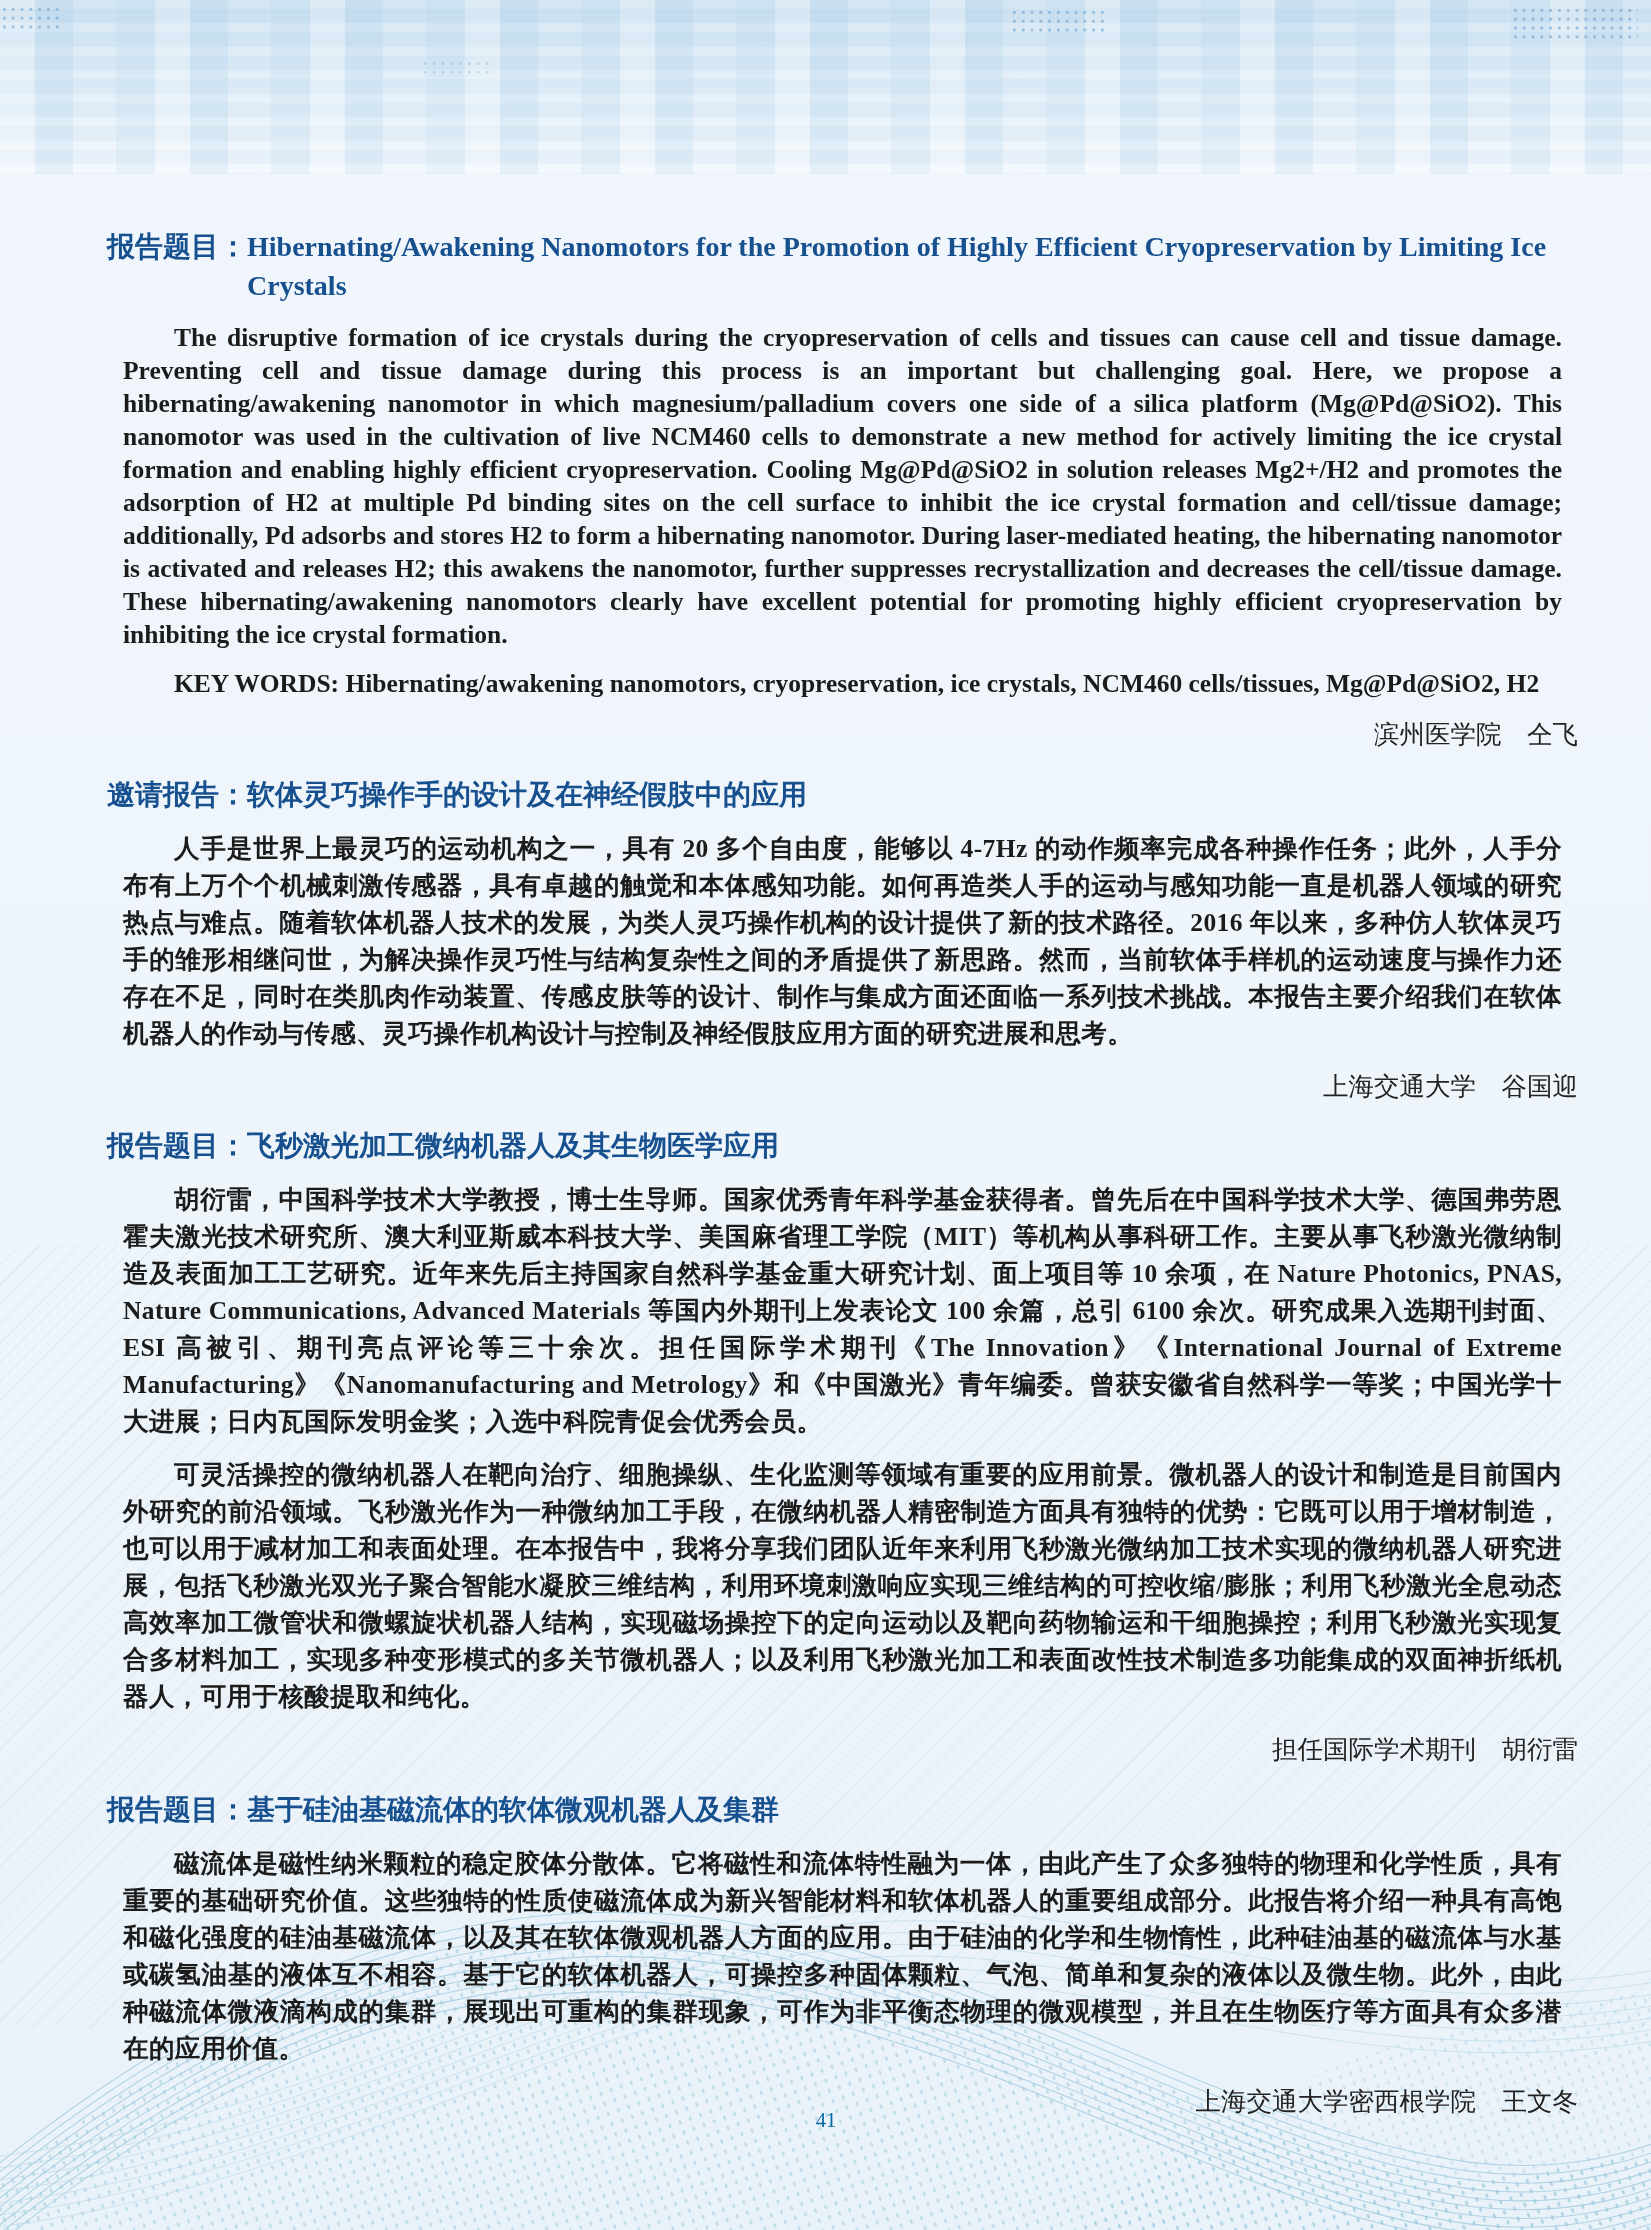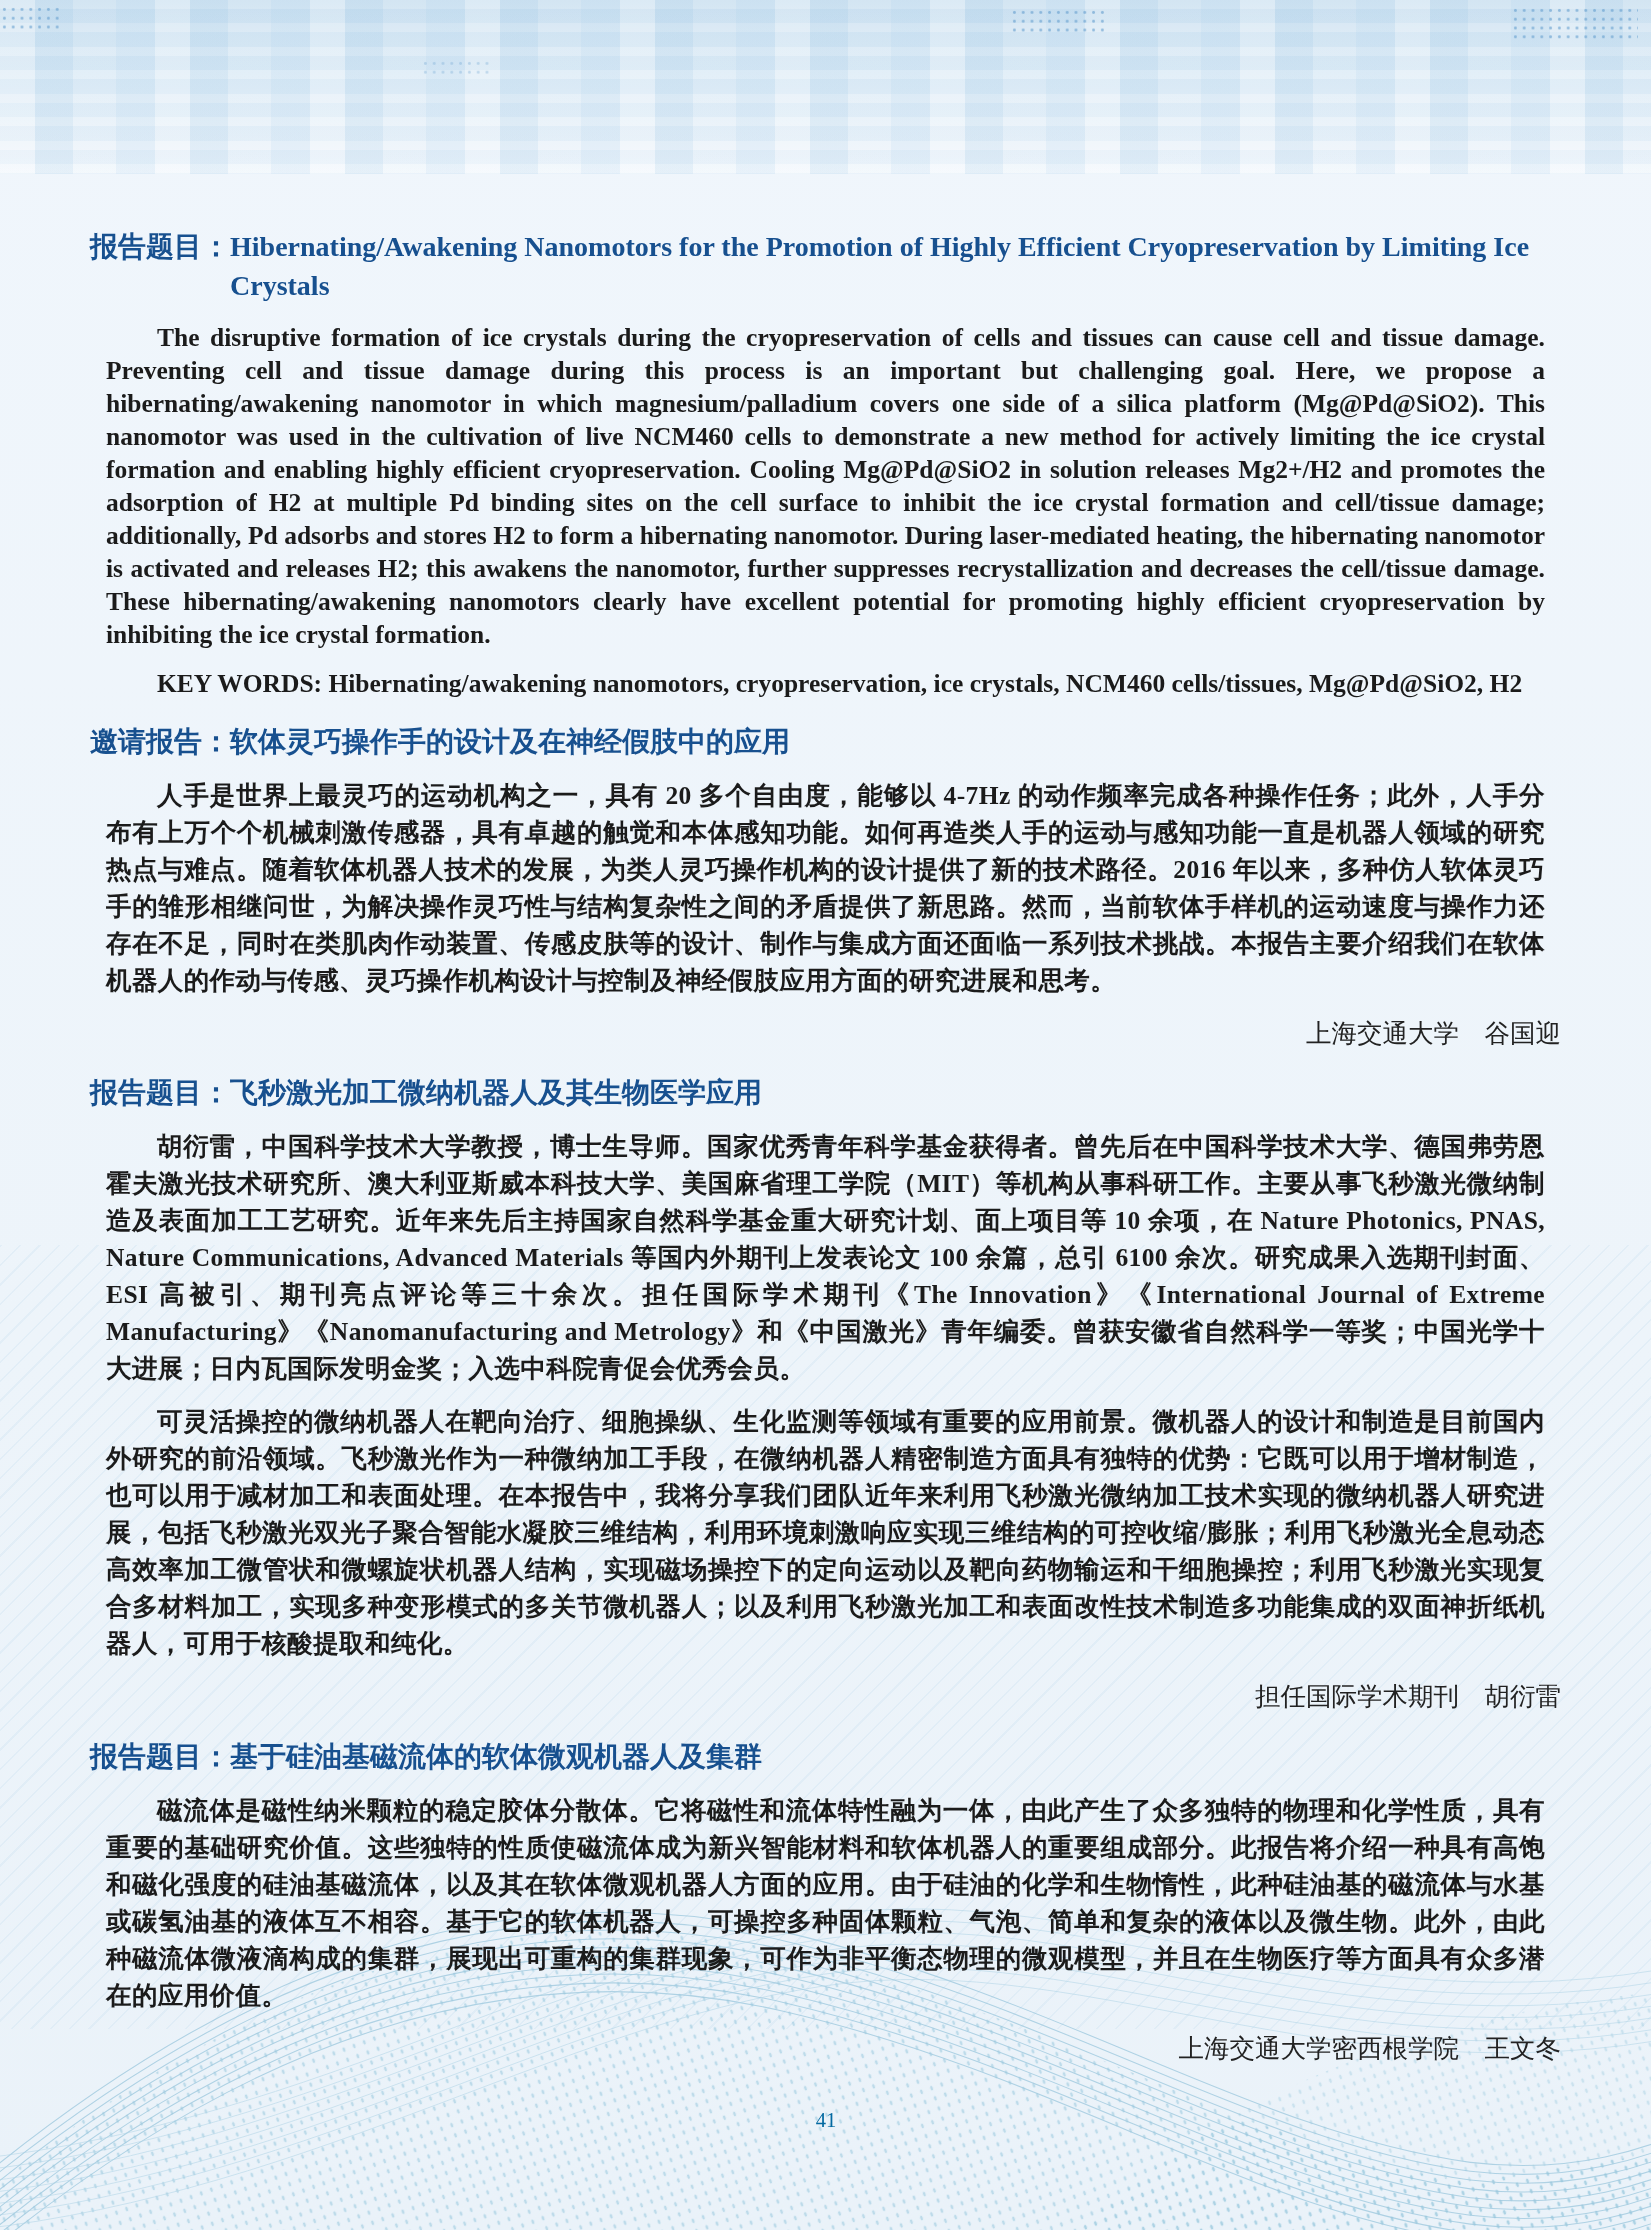--- a/index.html
+++ b/index.html
@@ -30,21 +30,21 @@
   .dots-c{top:7.8px;left:1010px;width:94px;height:25.5px;}
   .dots-d{top:59px;left:421px;width:69px;height:17.6px;opacity:.5;}
   
   .hatch{
     position:absolute;left:0;right:0;top:1245px;height:784px;pointer-events:none;
     background:repeating-linear-gradient(135deg, rgba(168,205,230,0.16) 0 1.6px, rgba(0,0,0,0) 1.6px 13.7px);
   }
   
   .bottom-waves{position:absolute;left:0;bottom:0;pointer-events:none;}
   
-  .content{position:absolute;top:227px;left:90px;width:1471px;}
+  .content{position:absolute;top:227px;left:107px;width:1471px;}
   .heading{
     display:flex;align-items:flex-start;
     font-family:"Liberation Sans","DejaVu Sans",sans-serif;
     font-weight:bold;font-size:28px;line-height:39px;color:#17508f;
     margin:21.6px 0 5.9px 0;
   }
   .heading.first{margin-top:0;}
   .hl{white-space:nowrap;}
   .ht{flex:1;}
   .ht.en{font-family:"Liberation Serif","DejaVu Serif",serif;}
@@ -109,20 +109,21 @@
 
 <div class="content">
 
   <div>
     <div class="heading first">
       <span class="hl">报告题目：</span>
       <span class="ht en">Hibernating/Awakening Nanomotors for the Promotion of Highly Efficient Cryopreservation by Limiting Ice Crystals</span>
     </div>
     <p class="para en">The disruptive formation of ice crystals during the cryopreservation of cells and tissues can cause cell and tissue damage. Preventing cell and tissue damage during this process is an important but challenging goal. Here, we propose a hibernating/awakening nanomotor in which magnesium/palladium covers one side of a silica platform (Mg@Pd@SiO2). This nanomotor was used in the cultivation of live NCM460 cells to demonstrate a new method for actively limiting the ice crystal formation and enabling highly efficient cryopreservation. Cooling Mg@Pd@SiO2 in solution releases Mg2+/H2 and promotes the adsorption of H2 at multiple Pd binding sites on the cell surface to inhibit the ice crystal formation and cell/tissue damage; additionally, Pd adsorbs and stores H2 to form a hibernating nanomotor. During laser-mediated heating, the hibernating nanomotor is activated and releases H2; this awakens the nanomotor, further suppresses recrystallization and decreases the cell/tissue damage. These hibernating/awakening nanomotors clearly have excellent potential for promoting highly efficient cryopreservation by inhibiting the ice crystal formation.</p>
     <p class="para en">KEY WORDS: Hibernating/awakening nanomotors, cryopreservation, ice crystals, NCM460 cells/tissues, Mg@Pd@SiO2, H2</p>
+    <div class="attribution">滨州医学院　仝飞</div>
   </div>
 
   <div>
     <div class="heading">
       <span class="hl">邀请报告：</span>
       <span class="ht">软体灵巧操作手的设计及在神经假肢中的应用</span>
     </div>
     <p class="para zh">人手是世界上最灵巧的运动机构之一，具有 20 多个自由度，能够以 4-7Hz 的动作频率完成各种操作任务；此外，人手分布有上万个个机械刺激传感器，具有卓越的触觉和本体感知功能。如何再造类人手的运动与感知功能一直是机器人领域的研究热点与难点。随着软体机器人技术的发展，为类人灵巧操作机构的设计提供了新的技术路径。2016 年以来，多种仿人软体灵巧手的雏形相继问世，为解决操作灵巧性与结构复杂性之间的矛盾提供了新思路。然而，当前软体手样机的运动速度与操作力还存在不足，同时在类肌肉作动装置、传感皮肤等的设计、制作与集成方面还面临一系列技术挑战。本报告主要介绍我们在软体机器人的作动与传感、灵巧操作机构设计与控制及神经假肢应用方面的研究进展和思考。</p>
     <div class="attribution">上海交通大学　谷国迎</div>
   </div>

